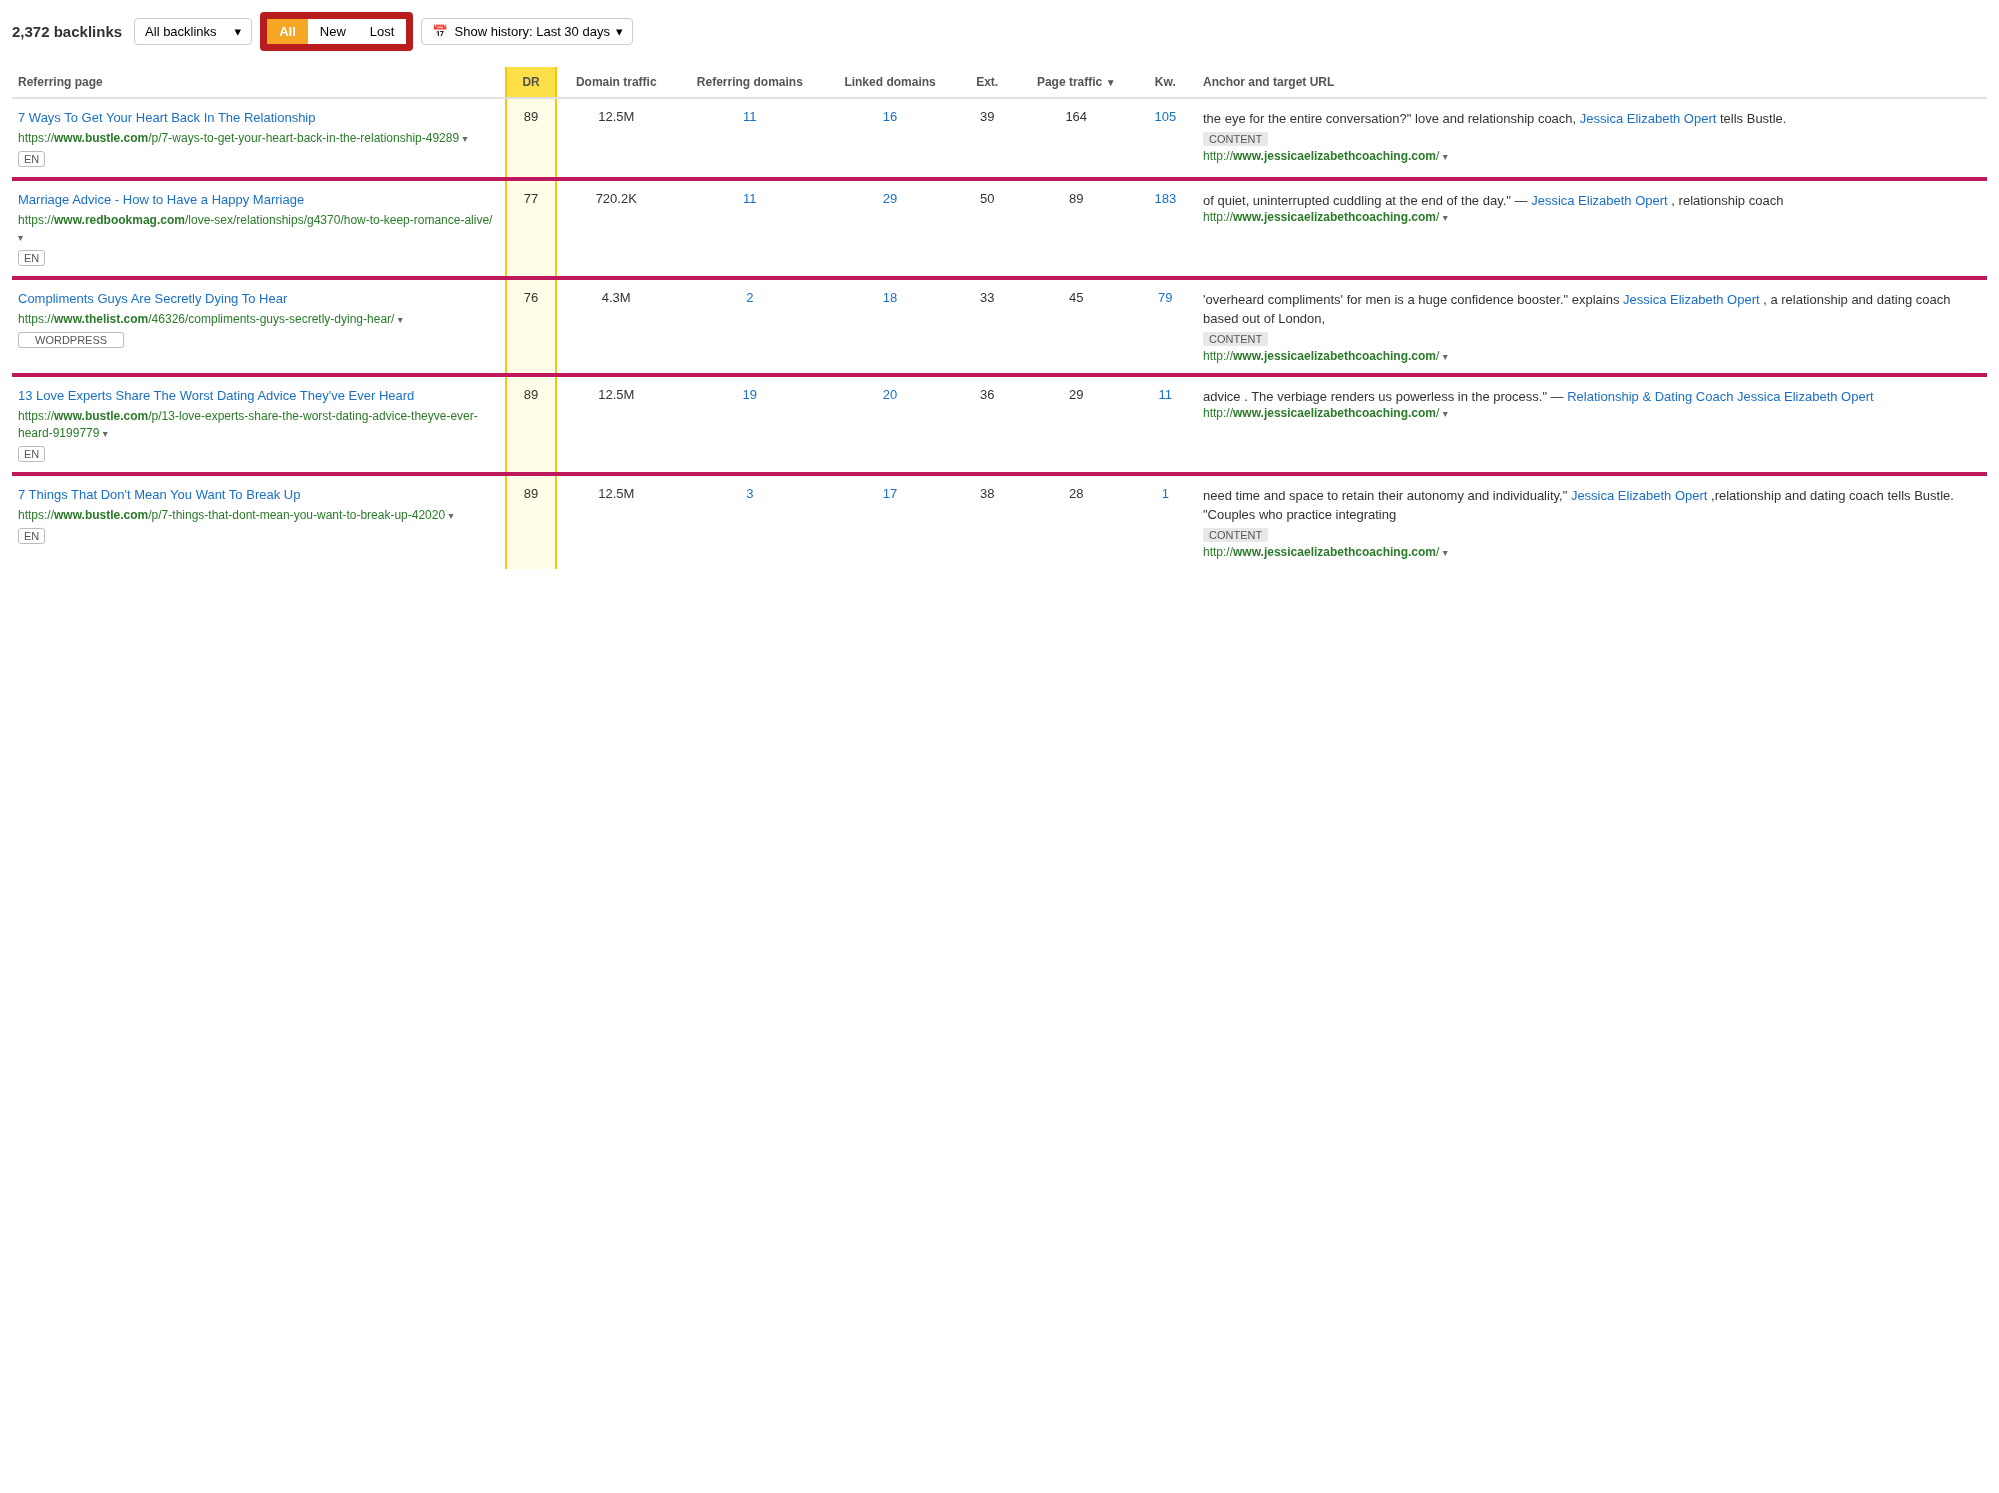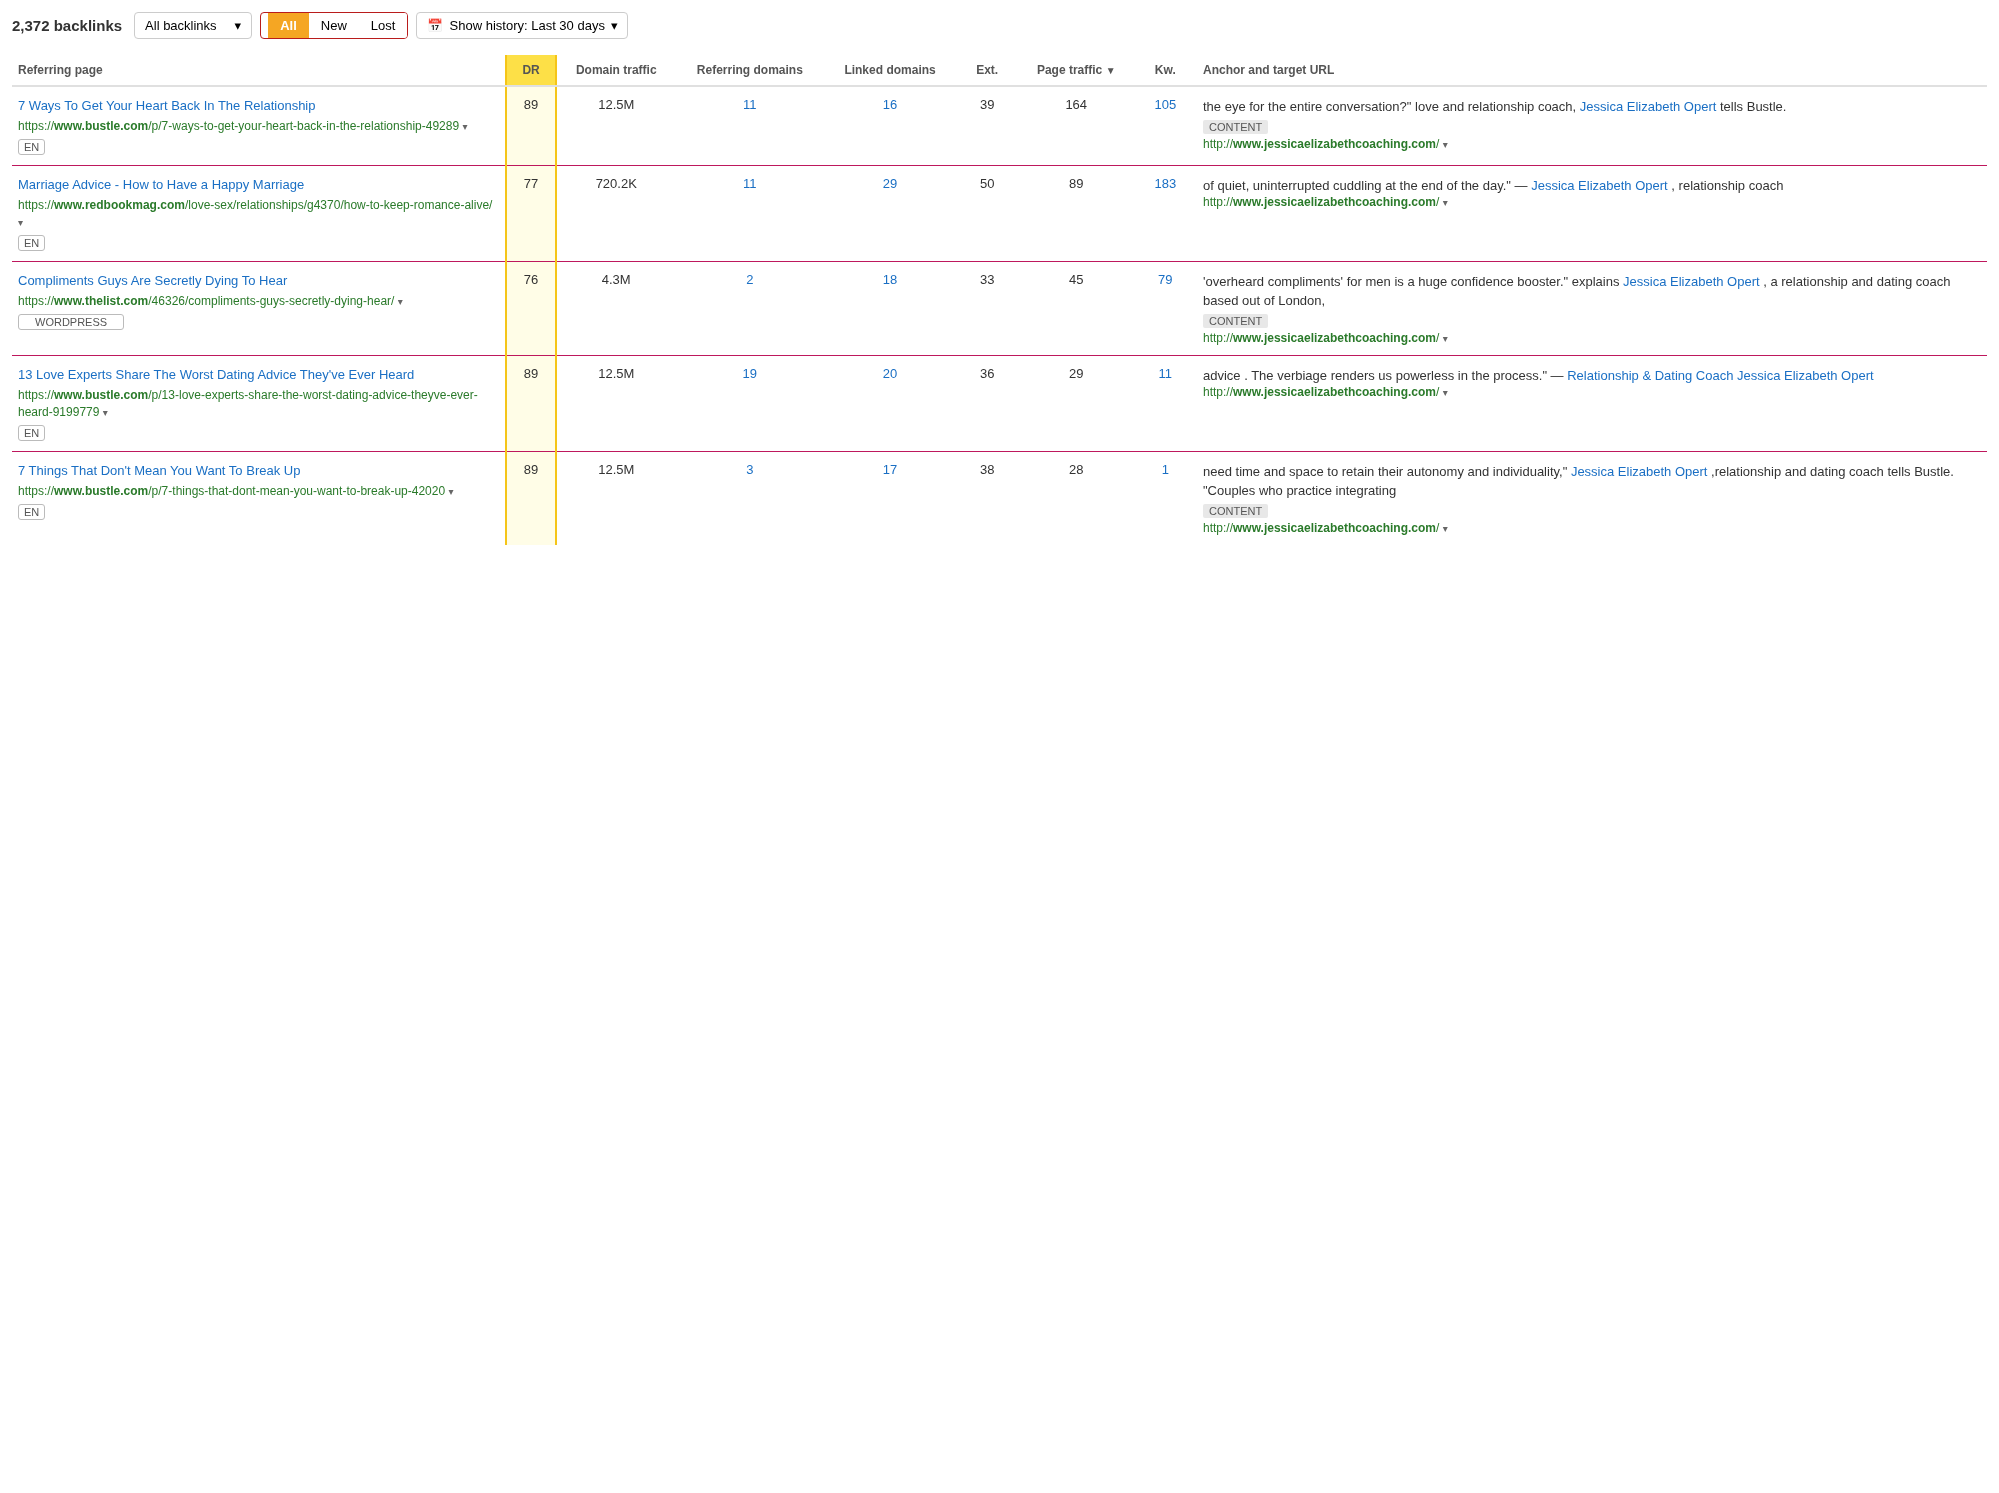--- a/index.html
+++ b/index.html
@@ -1,31 +1,31 @@
 <!DOCTYPE html>
 <html><head>
   <meta charset="utf-8">
   <style>
     * { box-sizing: border-box; margin: 0; padding: 0; }
     body { font-family: -apple-system, BlinkMacSystemFont, 'Segoe UI', Arial, sans-serif; font-size: 13px; color: #333; background: #fff; padding: 12px; }
 
     .toolbar { display: flex; align-items: center; gap: 8px; margin-bottom: 16px; }
     .backlinks-count { font-weight: 700; font-size: 15px; margin-right: 4px; }
     .dropdown-btn { border: 1px solid #ccc; background: #fff; border-radius: 4px; padding: 5px 10px; cursor: pointer; font-size: 13px; display: flex; align-items: center; gap: 18px; }
-    .filter-group { display: flex; border: 1px solid #b91c1c; border-radius: 4px; overflow: hidden; padding-left: 7px; }
+    .filter-group { display: flex; border: 7px solid #b91c1c; border-radius: 4px; overflow: hidden; }
     .filter-btn { border: none; background: #fff; padding: 5px 12px; cursor: pointer; font-size: 13px; }
     .filter-btn.active { background: #f5a623; color: #fff; font-weight: 600; }
     .history-btn { border: 1px solid #ccc; background: #fff; border-radius: 4px; padding: 5px 10px; cursor: pointer; font-size: 13px; display: flex; align-items: center; gap: 6px; }
 
     table { width: 100%; border-collapse: collapse; }
     thead th { font-size: 12px; font-weight: 600; color: #555; text-align: left; padding: 8px 6px; border-bottom: 2px solid #e0e0e0; white-space: nowrap; vertical-align: bottom; }
     thead th.center { text-align: center; }
     th.dr-col { background: #fde047; border-left: 2px solid #f5c518; border-right: 2px solid #f5c518; }
 
-    tbody tr { border-bottom: 1px solid #be185d; }
+    tbody tr { border-bottom: 4px solid #be185d; }
     tbody tr:last-child { border-bottom: none; }
     td { padding: 10px 6px; vertical-align: top; font-size: 13px; }
     td.center { text-align: center; }
     td.dr-col { background: #fffde7; border-left: 2px solid #f5c518; border-right: 2px solid #f5c518; text-align: center; font-weight: 500; }
 
     .ref-page-title { color: #1a6fc4; font-weight: 500; line-height: 1.4; margin-bottom: 3px; cursor: pointer; }
     .ref-page-url { color: #2a7a2a; font-size: 12px; line-height: 1.4; }
     .ref-page-url strong { font-weight: 700; }
     .lang-badge { display: inline-block; border: 1px solid #bbb; border-radius: 3px; padding: 1px 5px; font-size: 11px; color: #555; margin-top: 4px; }
     .cms-badge { display: inline-block; border: 1px solid #bbb; border-radius: 3px; padding: 1px 16px; font-size: 11px; color: #555; margin-top: 4px; }

